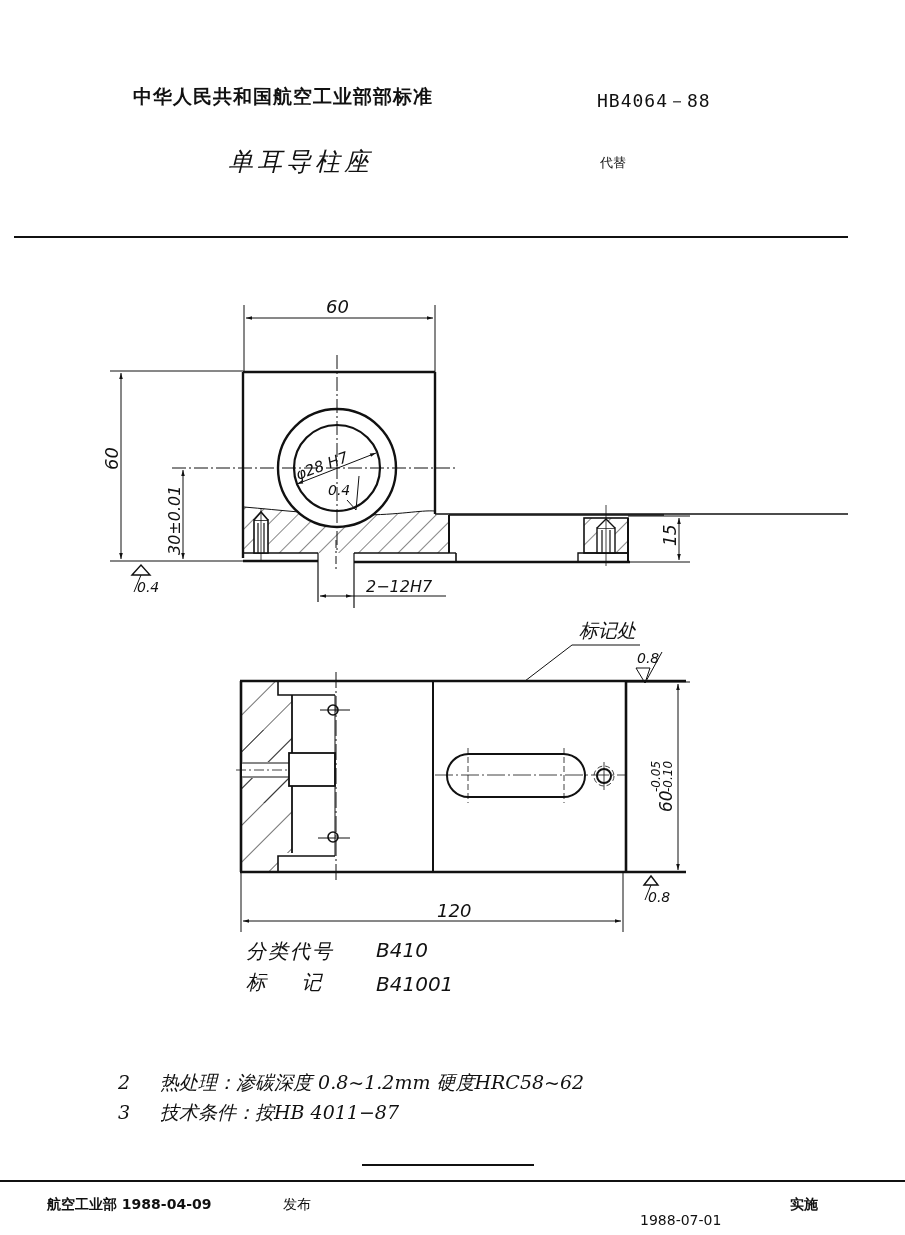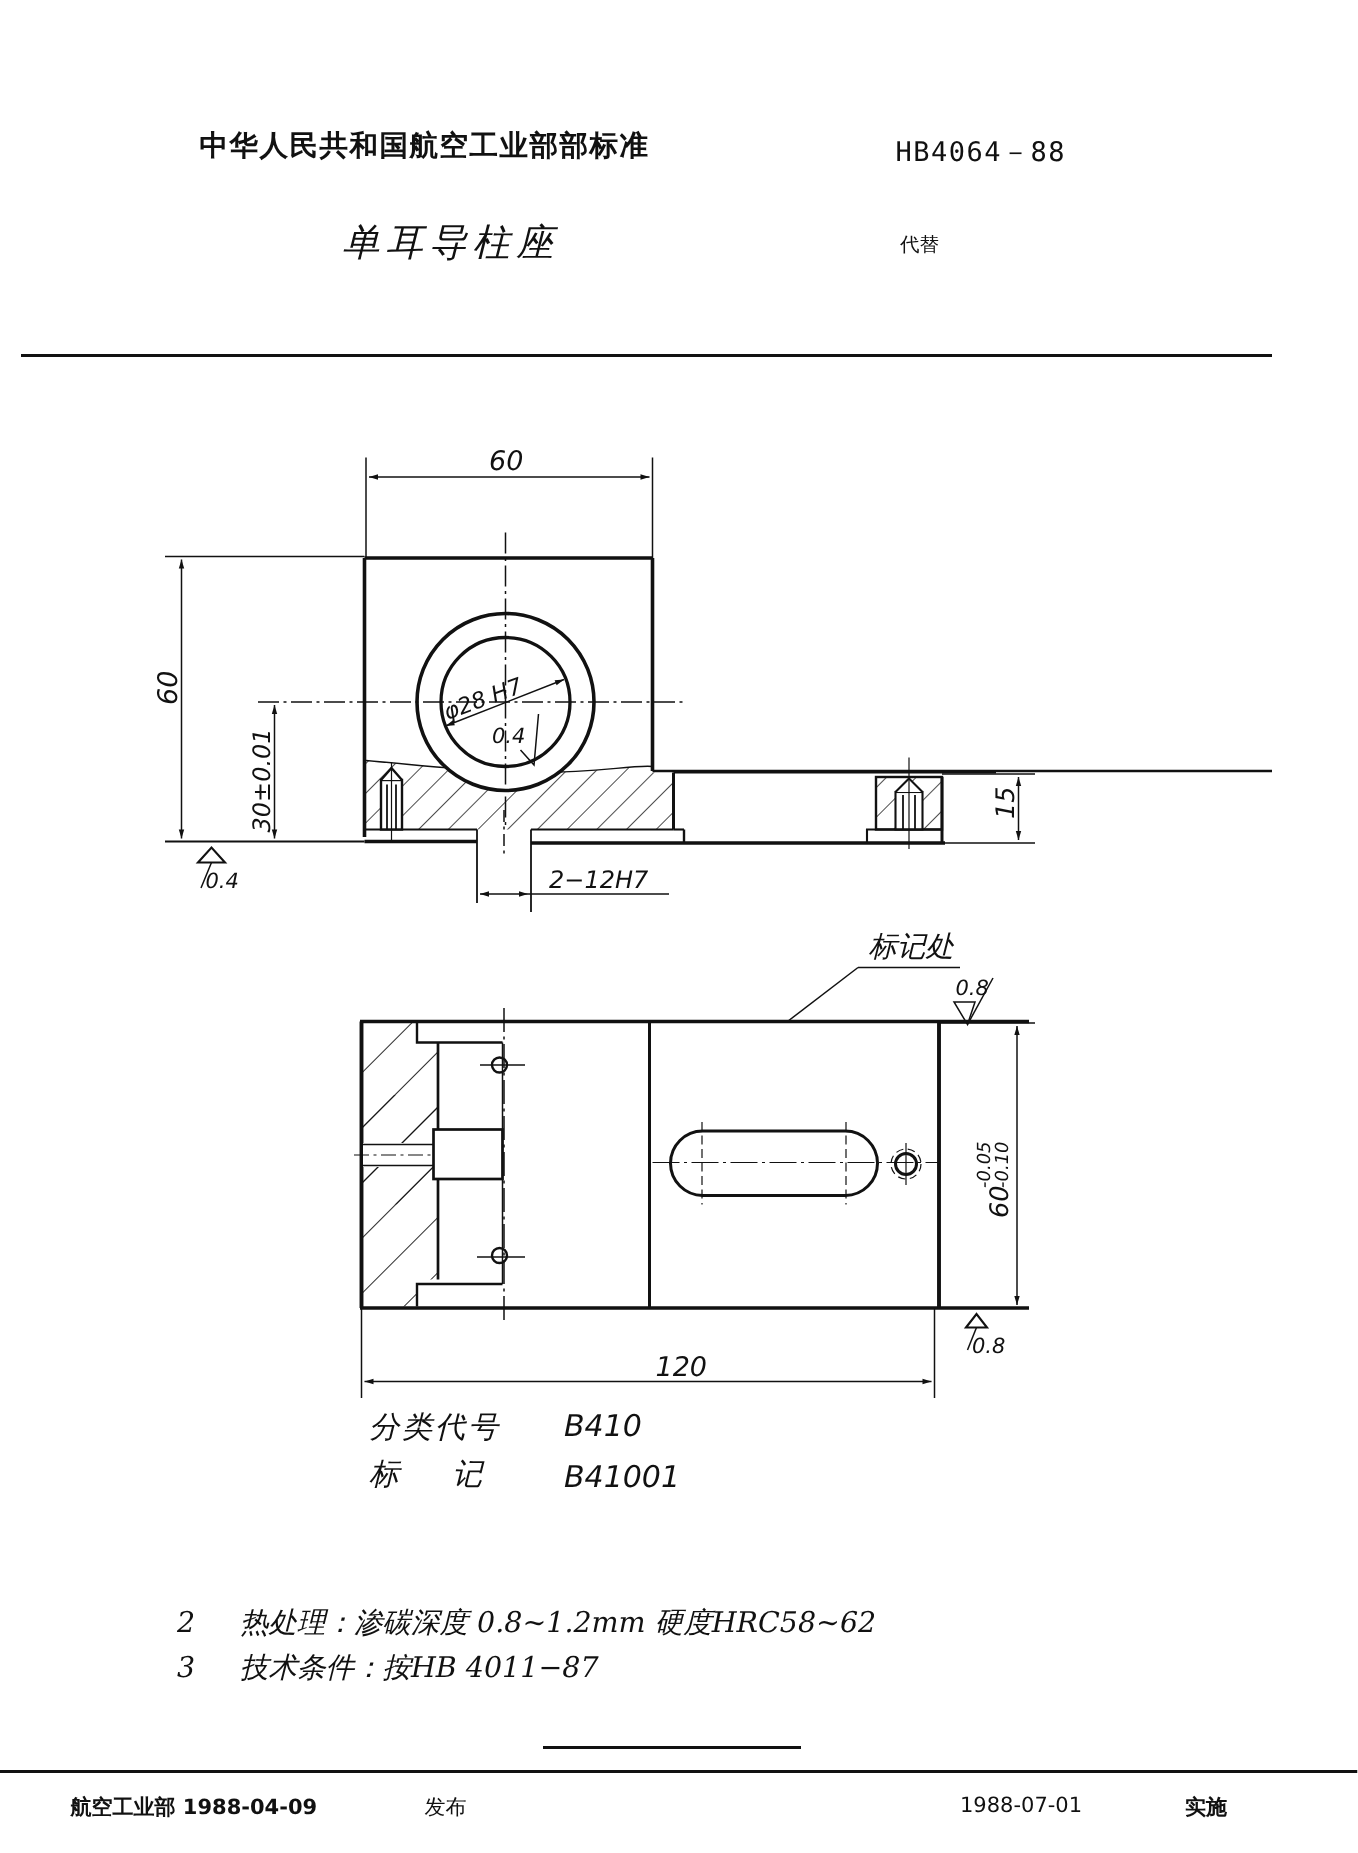--- a/index.html
+++ b/index.html
@@ -194,14 +194,14 @@
 <div class="abs notes">
   <div><span class="note-num">2</span><span>热处理：渗碳深度 0.8~1.2mm 硬度HRC58~62</span></div>
   <div><span class="note-num">3</span><span>技术条件：按HB 4011−87</span></div>
 </div>
 
 <div class="abs notes-rule"></div>
 <div class="abs bottom-rule"></div>
 
 <div class="abs footer" style="left:47px;">航空工业部 1988-04-09</div>
 <div class="abs footer" style="left:283px; font-weight:normal;">发布</div>
-<div class="abs footer" style="left:640px; font-weight:normal;">1988-07-01</div>
+<div class="abs footer" style="left:640px; font-weight:normal;margin-top:16px;">1988-07-01</div>
 <div class="abs footer" style="left:790px;">实施</div>
 
 </body></html>

